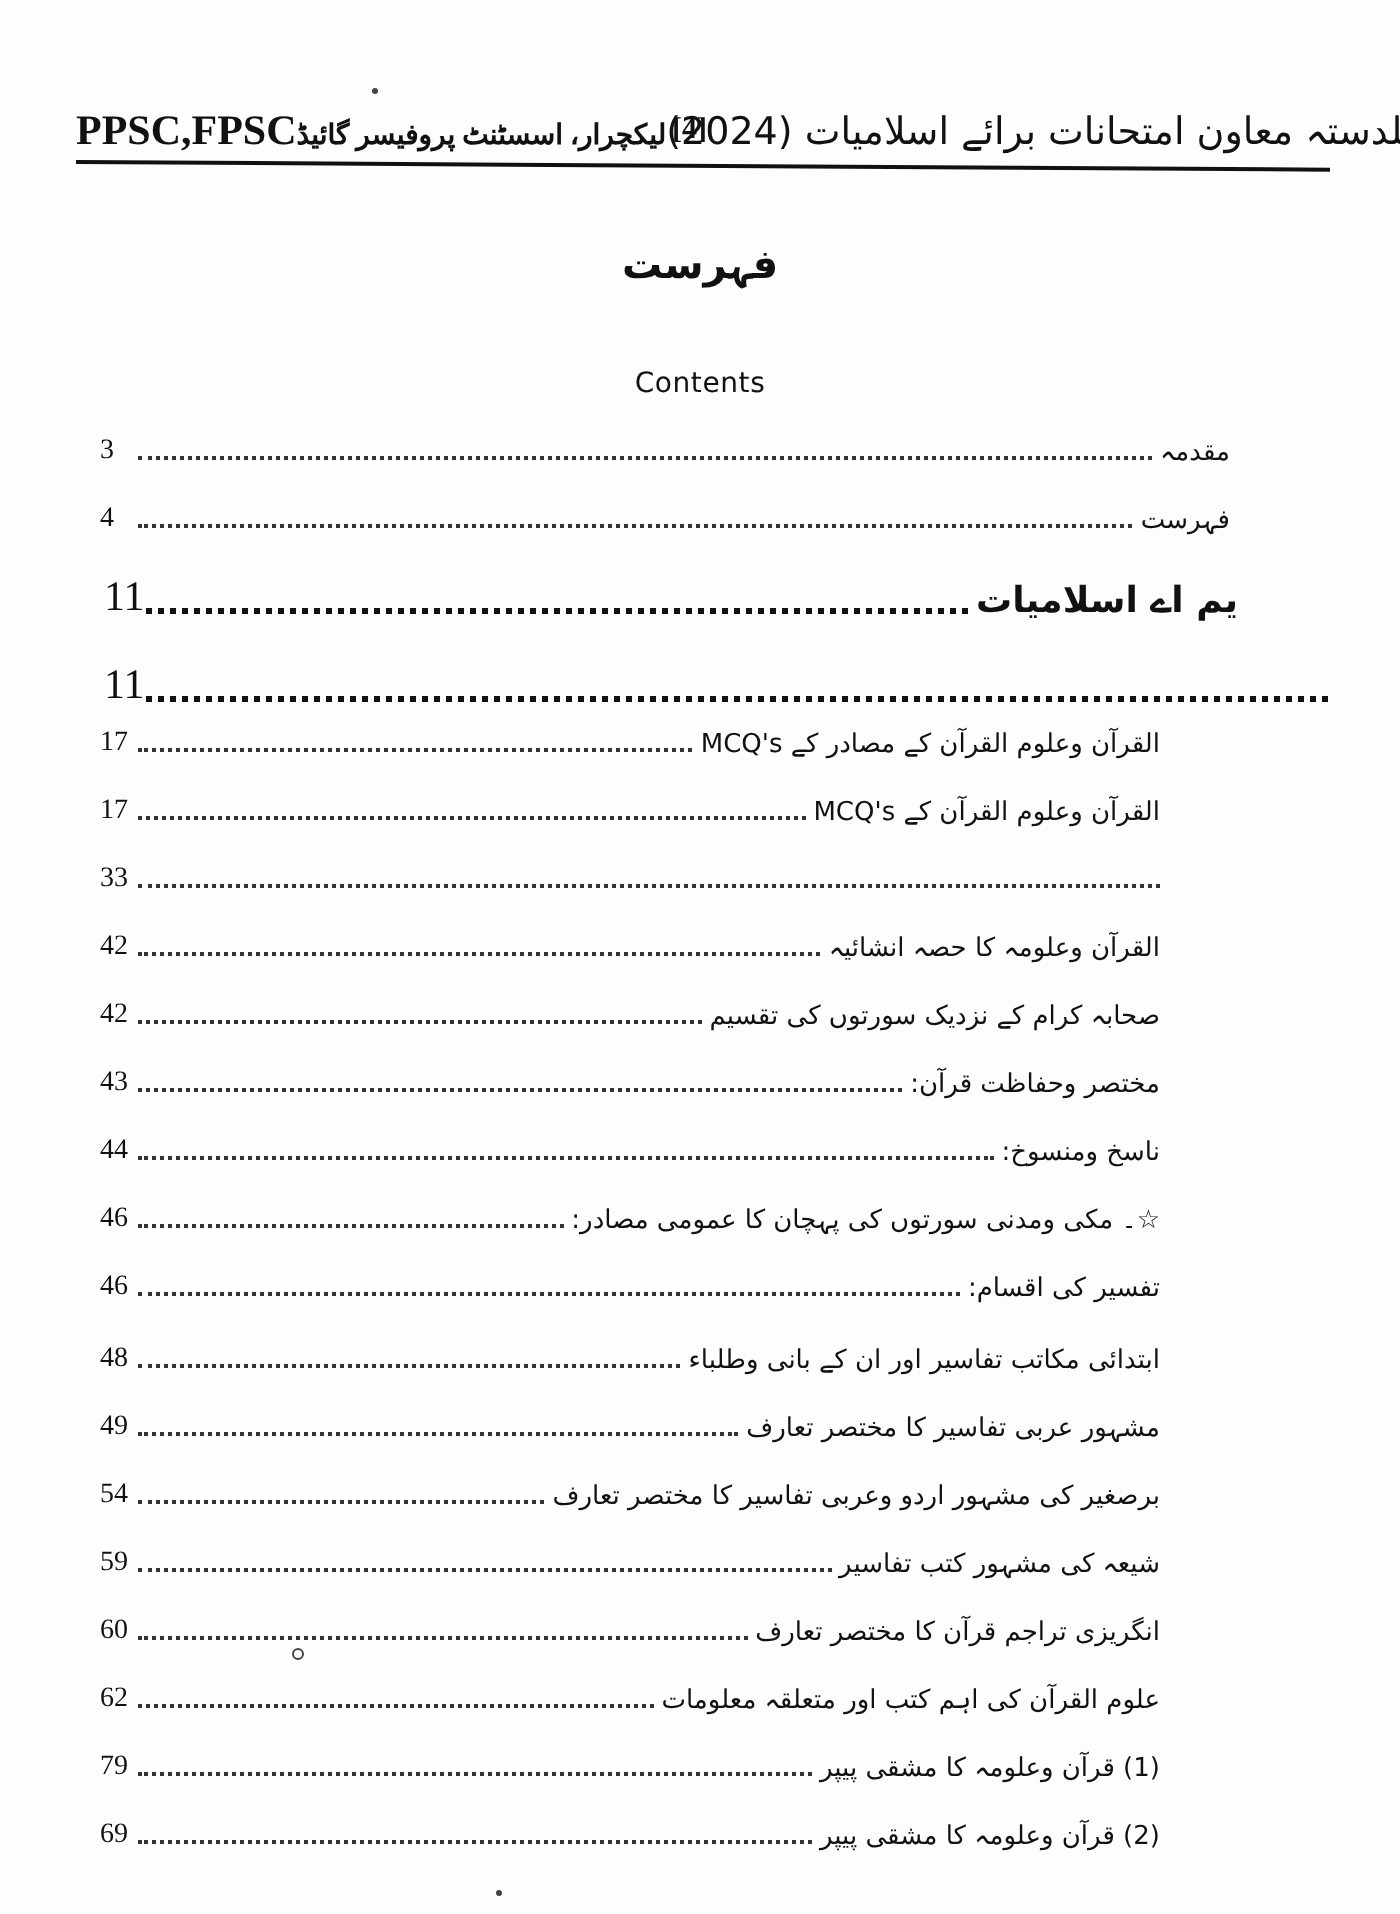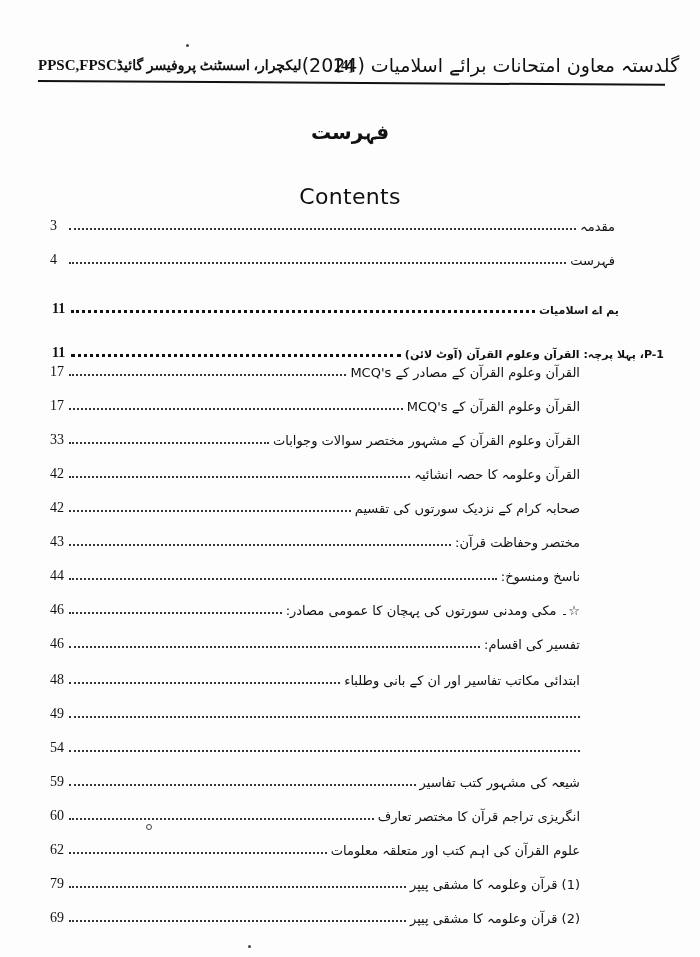--- a/index.html
+++ b/index.html
@@ -36,21 +36,21 @@
     .header-left {
       font-family: "Liberation Serif", serif;
       font-weight: bold;
       font-size: 14px;
       direction: rtl;
       white-space: nowrap;
     }
     .header-left .latin {
       font-family: "Liberation Serif", serif;
       font-weight: bold;
-      font-size: 15px;
+      font-size: 21px;
     }
     .header-center {
       font-family: "Liberation Serif", serif;
       font-weight: bold;
       font-size: 15px;
       position: absolute;
       left: 298px;
     }
     .header-right {
       font-family: "DejaVu Sans", sans-serif;
@@ -81,21 +81,21 @@
       font-size: 20px;
       direction: rtl;
     }
     .en-title {
       position: absolute;
       top: 184px;
       left: 0;
       width: 700px;
       text-align: center;
       font-family: "DejaVu Sans", sans-serif;
-      font-size: 22px;
+      font-size: 14px;
       letter-spacing: 0.3px;
     }
     
     .toc {
       position: absolute;
       left: 0;
       top: 0;
       width: 700px;
     }
     .toc-row {
@@ -122,26 +122,25 @@
       height: 1px;
     }
     .toc-page {
       font-family: "Liberation Serif", serif;
       font-size: 14px;
       padding-right: 1px;
       min-width: 18px;
     }
     .toc-row.bold .toc-title {
       font-weight: bold;
-      font-size: 11px;
+      font-size: 18px;
     }
     .toc-row.bold .toc-page {
-      font-weight: bold;
-      font-size: 14px;
-      margin-top: 15px;
+      font-weight: normal;
+      font-size: 21px;
     }
     .toc-row.bold .toc-dots {
       border-bottom: 3px dotted #111;
     }
     .speck {
       position: absolute;
       width: 3px; height: 3px;
       border-radius: 50%;
       background: #444;
     }
@@ -174,36 +173,34 @@
       <span class="toc-title">فہرست</span>
       <span class="toc-dots"></span>
       <span class="toc-page">4</span>
     </div>
     <div class="toc-row bold" style="top:286px; left:52px; width:567px">
       <span class="toc-title">یم اے اسلامیات</span>
       <span class="toc-dots"></span>
       <span class="toc-page">11</span>
     </div>
     <div class="toc-row bold" style="top:330px; left:52px; width:612px">
-      <span class="toc-title">P-1، پہلا پرچہ: القرآن وعلوم القرآن (آوٹ لائن)</span>
       <span class="toc-dots"></span>
       <span class="toc-page">11</span>
     </div>
     <div class="toc-row" style="top:364px; width:530px">
       <span class="toc-title">القرآن وعلوم القرآن کے مصادر کے MCQ's</span>
       <span class="toc-dots"></span>
       <span class="toc-page">17</span>
     </div>
     <div class="toc-row" style="top:398px; width:530px">
       <span class="toc-title">القرآن وعلوم القرآن کے MCQ's</span>
       <span class="toc-dots"></span>
       <span class="toc-page">17</span>
     </div>
     <div class="toc-row" style="top:432px; width:530px">
-      <span class="toc-title">القرآن وعلوم القرآن کے مشہور مختصر سوالات وجوابات</span>
       <span class="toc-dots"></span>
       <span class="toc-page">33</span>
     </div>
     <div class="toc-row" style="top:466px; width:530px">
       <span class="toc-title">القرآن وعلومہ کا حصہ انشائیہ</span>
       <span class="toc-dots"></span>
       <span class="toc-page">42</span>
     </div>
     <div class="toc-row" style="top:500px; width:530px">
       <span class="toc-title">صحابہ کرام کے نزدیک سورتوں کی تقسیم</span>
@@ -229,24 +226,26 @@
       <span class="toc-title">تفسیر کی اقسام:</span>
       <span class="toc-dots"></span>
       <span class="toc-page">46</span>
     </div>
     <div class="toc-row" style="top:672px; width:530px">
       <span class="toc-title">ابتدائی مکاتب تفاسیر اور ان کے بانی وطلباء</span>
       <span class="toc-dots"></span>
       <span class="toc-page">48</span>
     </div>
     <div class="toc-row" style="top:706px; width:530px">
+      <span class="toc-title">مشہور عربی تفاسیر کا مختصر تعارف</span>
       <span class="toc-dots"></span>
       <span class="toc-page">49</span>
     </div>
     <div class="toc-row" style="top:740px; width:530px">
+      <span class="toc-title">برصغیر کی مشہور اردو وعربی تفاسیر کا مختصر تعارف</span>
       <span class="toc-dots"></span>
       <span class="toc-page">54</span>
     </div>
     <div class="toc-row" style="top:774px; width:530px">
       <span class="toc-title">شیعہ کی مشہور کتب تفاسیر</span>
       <span class="toc-dots"></span>
       <span class="toc-page">59</span>
     </div>
     <div class="toc-row" style="top:808px; width:530px">
       <span class="toc-title">انگریزی تراجم قرآن کا مختصر تعارف</span>

